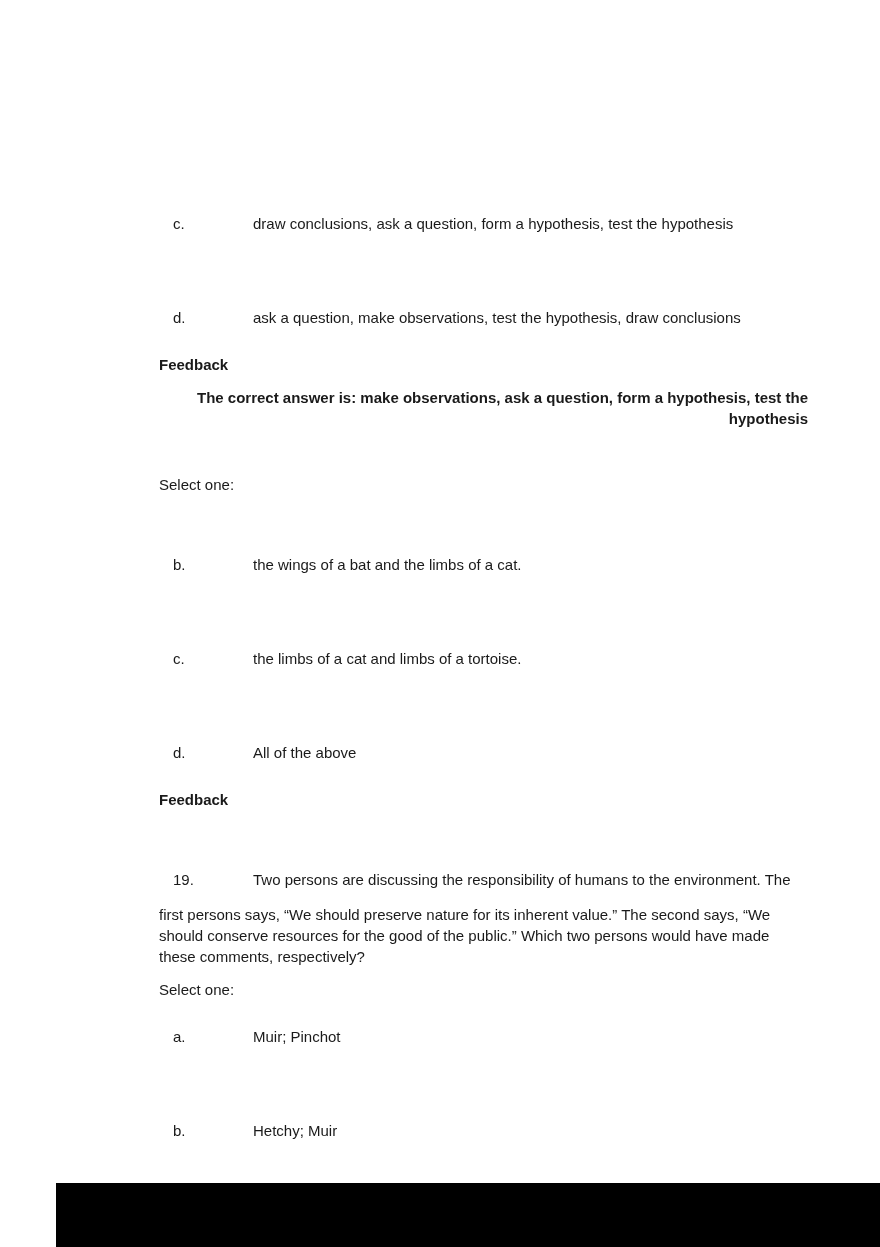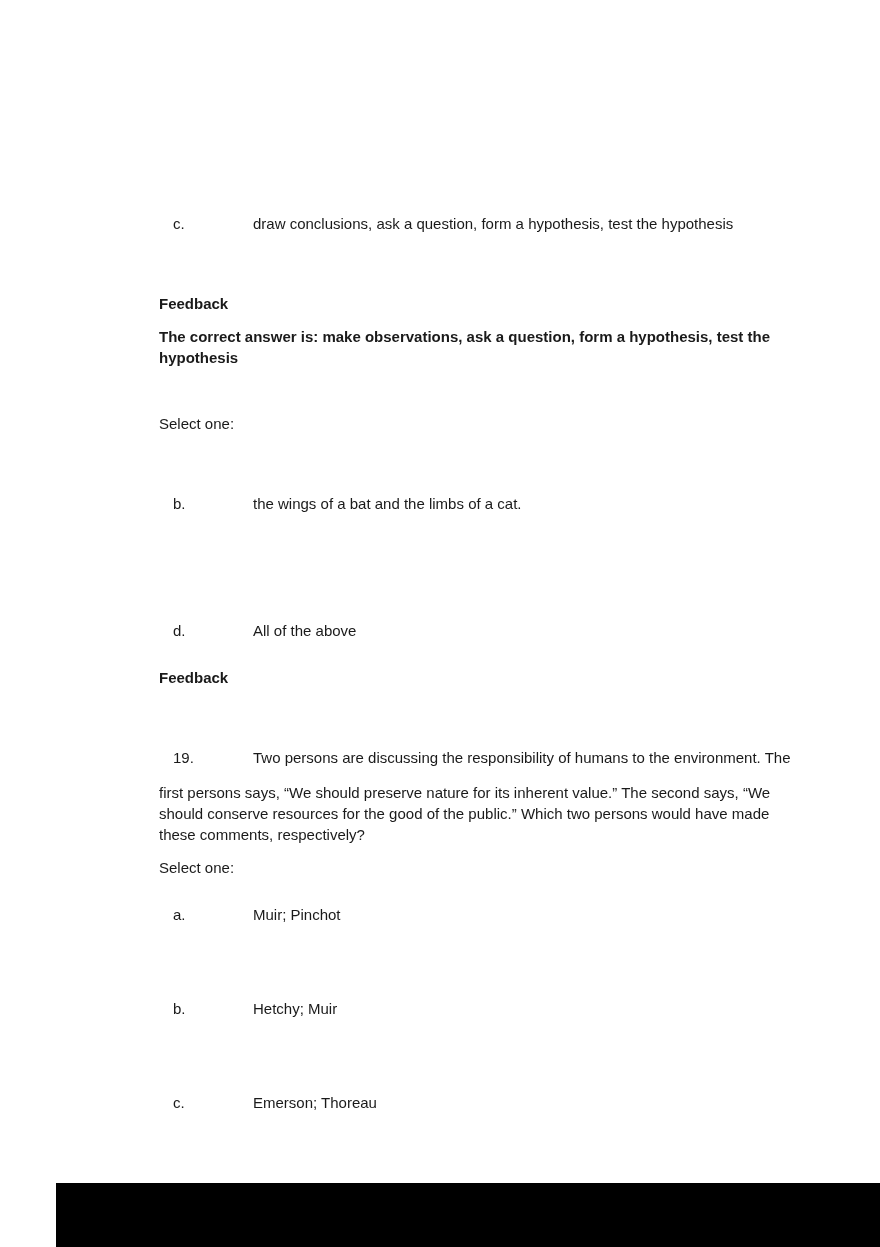--- a/index.html
+++ b/index.html
@@ -19,44 +19,46 @@
   .content {
     padding: 143px 100px 0 103px;
     font-size: 15px;
     line-height: 21px;
     color: #1a1a1a;
   }
   .content p { margin: 0 0 12px 0; }
   .spacer { height: 21px; margin: 0 0 12px 0; }
   .marker { display: inline-block; width: 52px; }
   .heading { font-weight: bold; }
-  .answer  { font-weight: bold; }
+  .answer  { font-weight: bold; text-align: right; }
   .bottom-bar {
     position: absolute;
     left: 0;
     bottom: 0;
     width: 100%;
     height: 92px;
     background: #000000;
   }
 </style>
 </head>
 <body>
 
 <div class="page" style="background: rgb(255, 255, 255);">
   <div class="content" style="color: rgb(26, 26, 26);">
       <p class="option"><span class="marker">c.</span><span>draw conclusions, ask a question, form a hypothesis, test the hypothesis</span></p>
       <div class="spacer"></div>
+      <p class="option"><span class="marker">d.</span><span>ask a question, make observations, test the hypothesis, draw conclusions</span></p>
       <p class="heading">Feedback</p>
       <p class="answer">The correct answer is: make observations, ask a question, form a hypothesis, test the hypothesis</p>
       <div class="spacer"></div>
       <p class="plain">Select one:</p>
       <div class="spacer"></div>
       <p class="option"><span class="marker">b.</span><span>the wings of a bat and the limbs of a cat.</span></p>
       <div class="spacer"></div>
+      <p class="option"><span class="marker">c.</span><span>the limbs of a cat and limbs of a tortoise.</span></p>
       <div class="spacer"></div>
       <p class="option"><span class="marker">d.</span><span>All of the above</span></p>
       <p class="heading">Feedback</p>
       <div class="spacer"></div>
       <p class="question"><span class="marker">19.</span><span>Two persons are discussing the responsibility of humans to the environment. The first persons says, “We should preserve nature for its inherent value.” The second says, “We should conserve resources for the good of the public.” Which two persons would have made these comments, respectively?</span></p>
       <p class="plain">Select one:</p>
       <p class="option"><span class="marker">a.</span><span>Muir; Pinchot</span></p>
       <div class="spacer"></div>
       <p class="option"><span class="marker">b.</span><span>Hetchy; Muir</span></p>
       <div class="spacer"></div>

